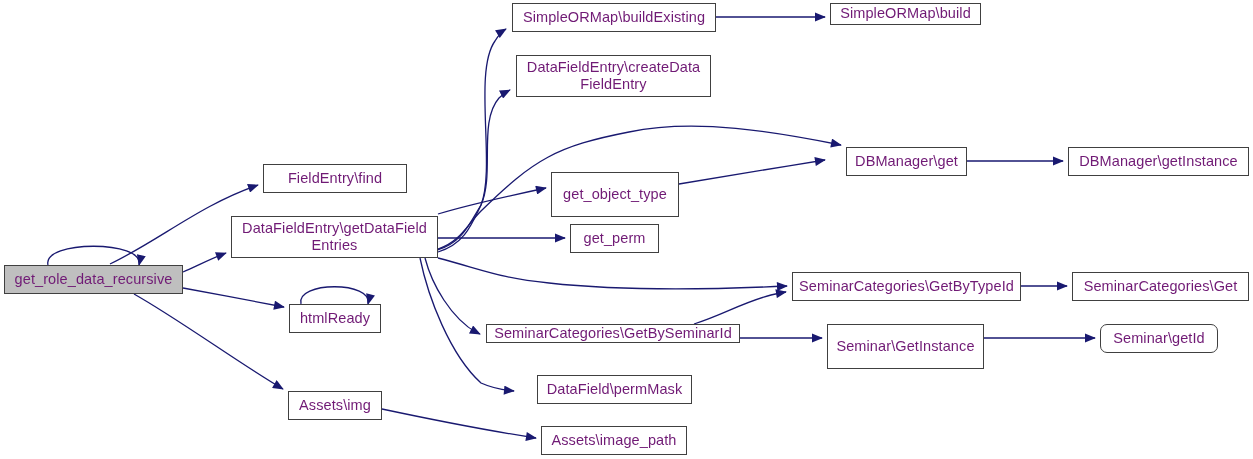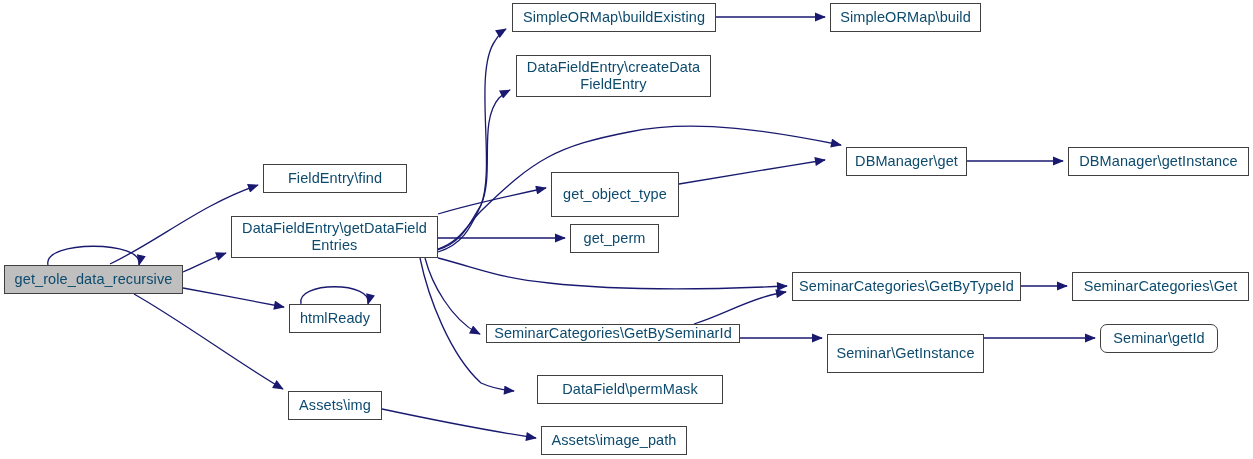--- a/index.html
+++ b/index.html
@@ -23,21 +23,21 @@
     top: 0;
     width: 1253px;
     height: 459px;
     pointer-events: none;
   }
   .node {
     position: absolute;
     box-sizing: border-box;
     border: 1px solid #404040;
     background: #ffffff;
-    color: #0c4a6e;
+    color: #701a75;
     font-size: 14.5px;
     line-height: 1.18;
     display: flex;
     align-items: center;
     justify-content: center;
     text-align: center;
     white-space: pre-line;
     letter-spacing: 0.1px;
     z-index: 2;
   }
@@ -93,24 +93,24 @@
       <div class="node" style="left: 231px; top: 216px; width: 207px; height: 42px;"><span class="node-label">DataFieldEntry\getDataField
 Entries</span></div>
       <div class="node" style="left: 289px; top: 304px; width: 92px; height: 29px;"><span class="node-label">htmlReady</span></div>
       <div class="node" style="left: 288px; top: 391px; width: 94px; height: 29px;"><span class="node-label">Assets\img</span></div>
       <div class="node" style="left: 512px; top: 3px; width: 204px; height: 29px;"><span class="node-label">SimpleORMap\buildExisting</span></div>
       <div class="node" style="left: 516px; top: 55px; width: 195px; height: 42px;"><span class="node-label">DataFieldEntry\createData
 FieldEntry</span></div>
       <div class="node" style="left: 551px; top: 172px; width: 128px; height: 45px;"><span class="node-label">get_object_type</span></div>
       <div class="node" style="left: 570px; top: 224px; width: 89px; height: 29px;"><span class="node-label">get_perm</span></div>
       <div class="node" style="left: 486px; top: 324px; width: 254px; height: 19px;"><span class="node-label">SeminarCategories\GetBySeminarId</span></div>
-      <div class="node" style="left: 537px; top: 375px; width: 186px; height: 29px; text-align: center;"><span class="node-label">DataField\permMask</span></div>
+      <div class="node" style="left: 537px; top: 375px; width: 155px; height: 29px; text-align: center;"><span class="node-label">DataField\permMask</span></div>
       <div class="node" style="left: 541px; top: 426px; width: 146px; height: 29px;"><span class="node-label">Assets\image_path</span></div>
       <div class="node" style="left: 846px; top: 147px; width: 121px; height: 29px; justify-content: center;"><span class="node-label">DBManager\get</span></div>
       <div class="node" style="left: 792px; top: 272px; width: 229px; height: 29px;"><span class="node-label">SeminarCategories\GetByTypeId</span></div>
-      <div class="node" style="left: 827px; top: 324px; width: 157px; height: 39px; margin-top: 10px;"><span class="node-label">Seminar\GetInstance</span></div>
-      <div class="node" style="left: 830px; top: 3px; width: 151px; height: 29px;"><span class="node-label">SimpleORMap\build</span></div>
+      <div class="node" style="left: 827px; top: 324px; width: 157px; height: 45px;"><span class="node-label">Seminar\GetInstance</span></div>
+      <div class="node" style="left: 830px; top: 3px; width: 151px; height: 22px;"><span class="node-label">SimpleORMap\build</span></div>
       <div class="node" style="left: 1068px; top: 147px; width: 181px; height: 29px;"><span class="node-label">DBManager\getInstance</span></div>
       <div class="node" style="left: 1072px; top: 272px; width: 177px; height: 29px;"><span class="node-label">SeminarCategories\Get</span></div>
       <div class="node" style="left: 1100px; top: 324px; width: 118px; height: 29px; border-radius: 7px;"><span class="node-label">Seminar\getId</span></div>
     </div>
 
 </div>
 
 </body></html>

